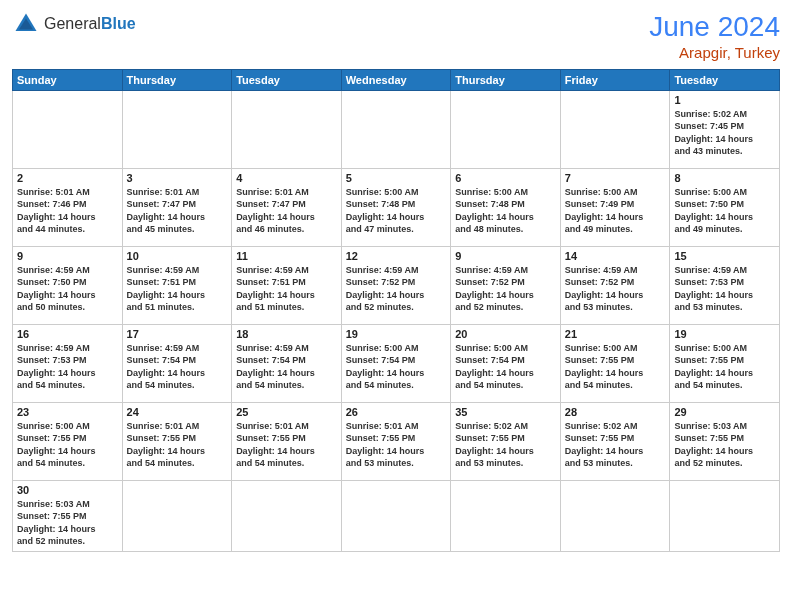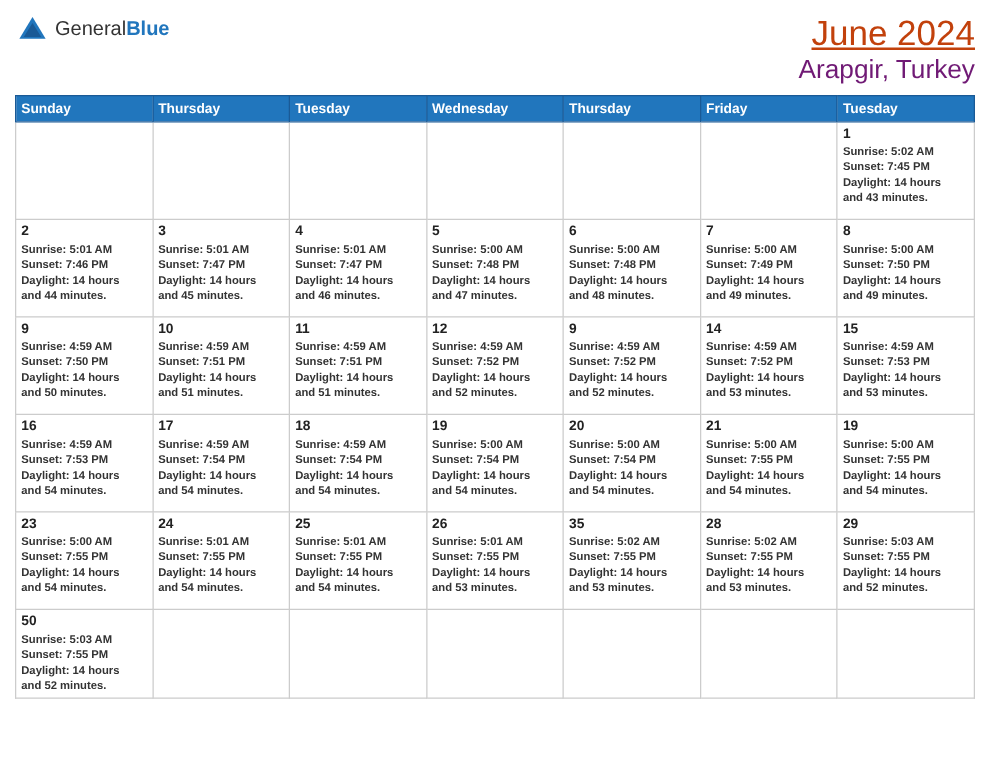--- a/index.html
+++ b/index.html
@@ -29,28 +29,27 @@
     }
     .logo-icon {
       width: 28px;
       height: 28px;
     }
     .title-block {
       text-align: right;
     }
     .month-year {
       font-size: 28px;
-      color: #c2410c;
+      color: #3b82f6;
       font-weight: normal;
       line-height: 1.2;
-      text-decoration: underline;
     }
     .location {
-      font-size: 21px;
-      color: #701a75;
+      font-size: 15px;
+      color: #c2410c;
     }
     .calendar {
       width: 100%;
       border-collapse: collapse;
       table-layout: fixed;
       padding-left: 47px;
     }
     .calendar thead tr th {
       background: #2176bd;
       color: #fff;
@@ -338,21 +337,21 @@
           <td>
             <div class="cell-date">29</div>
             <div class="cell-info" style="white-space: pre-line;">Sunrise: 5:03 AM
 Sunset: 7:55 PM
 Daylight: 14 hours
 and 52 minutes.</div>
           </td>
         </tr>
         <tr>
           <td>
-            <div class="cell-date">50</div>
+            <div class="cell-date">30</div>
             <div class="cell-info" style="white-space: pre-line;">Sunrise: 5:03 AM
 Sunset: 7:55 PM
 Daylight: 14 hours
 and 52 minutes.</div>
           </td>
           <td class="empty-cell"></td>
           <td class="empty-cell"></td>
           <td class="empty-cell"></td>
           <td class="empty-cell"></td>
           <td class="empty-cell"></td>

